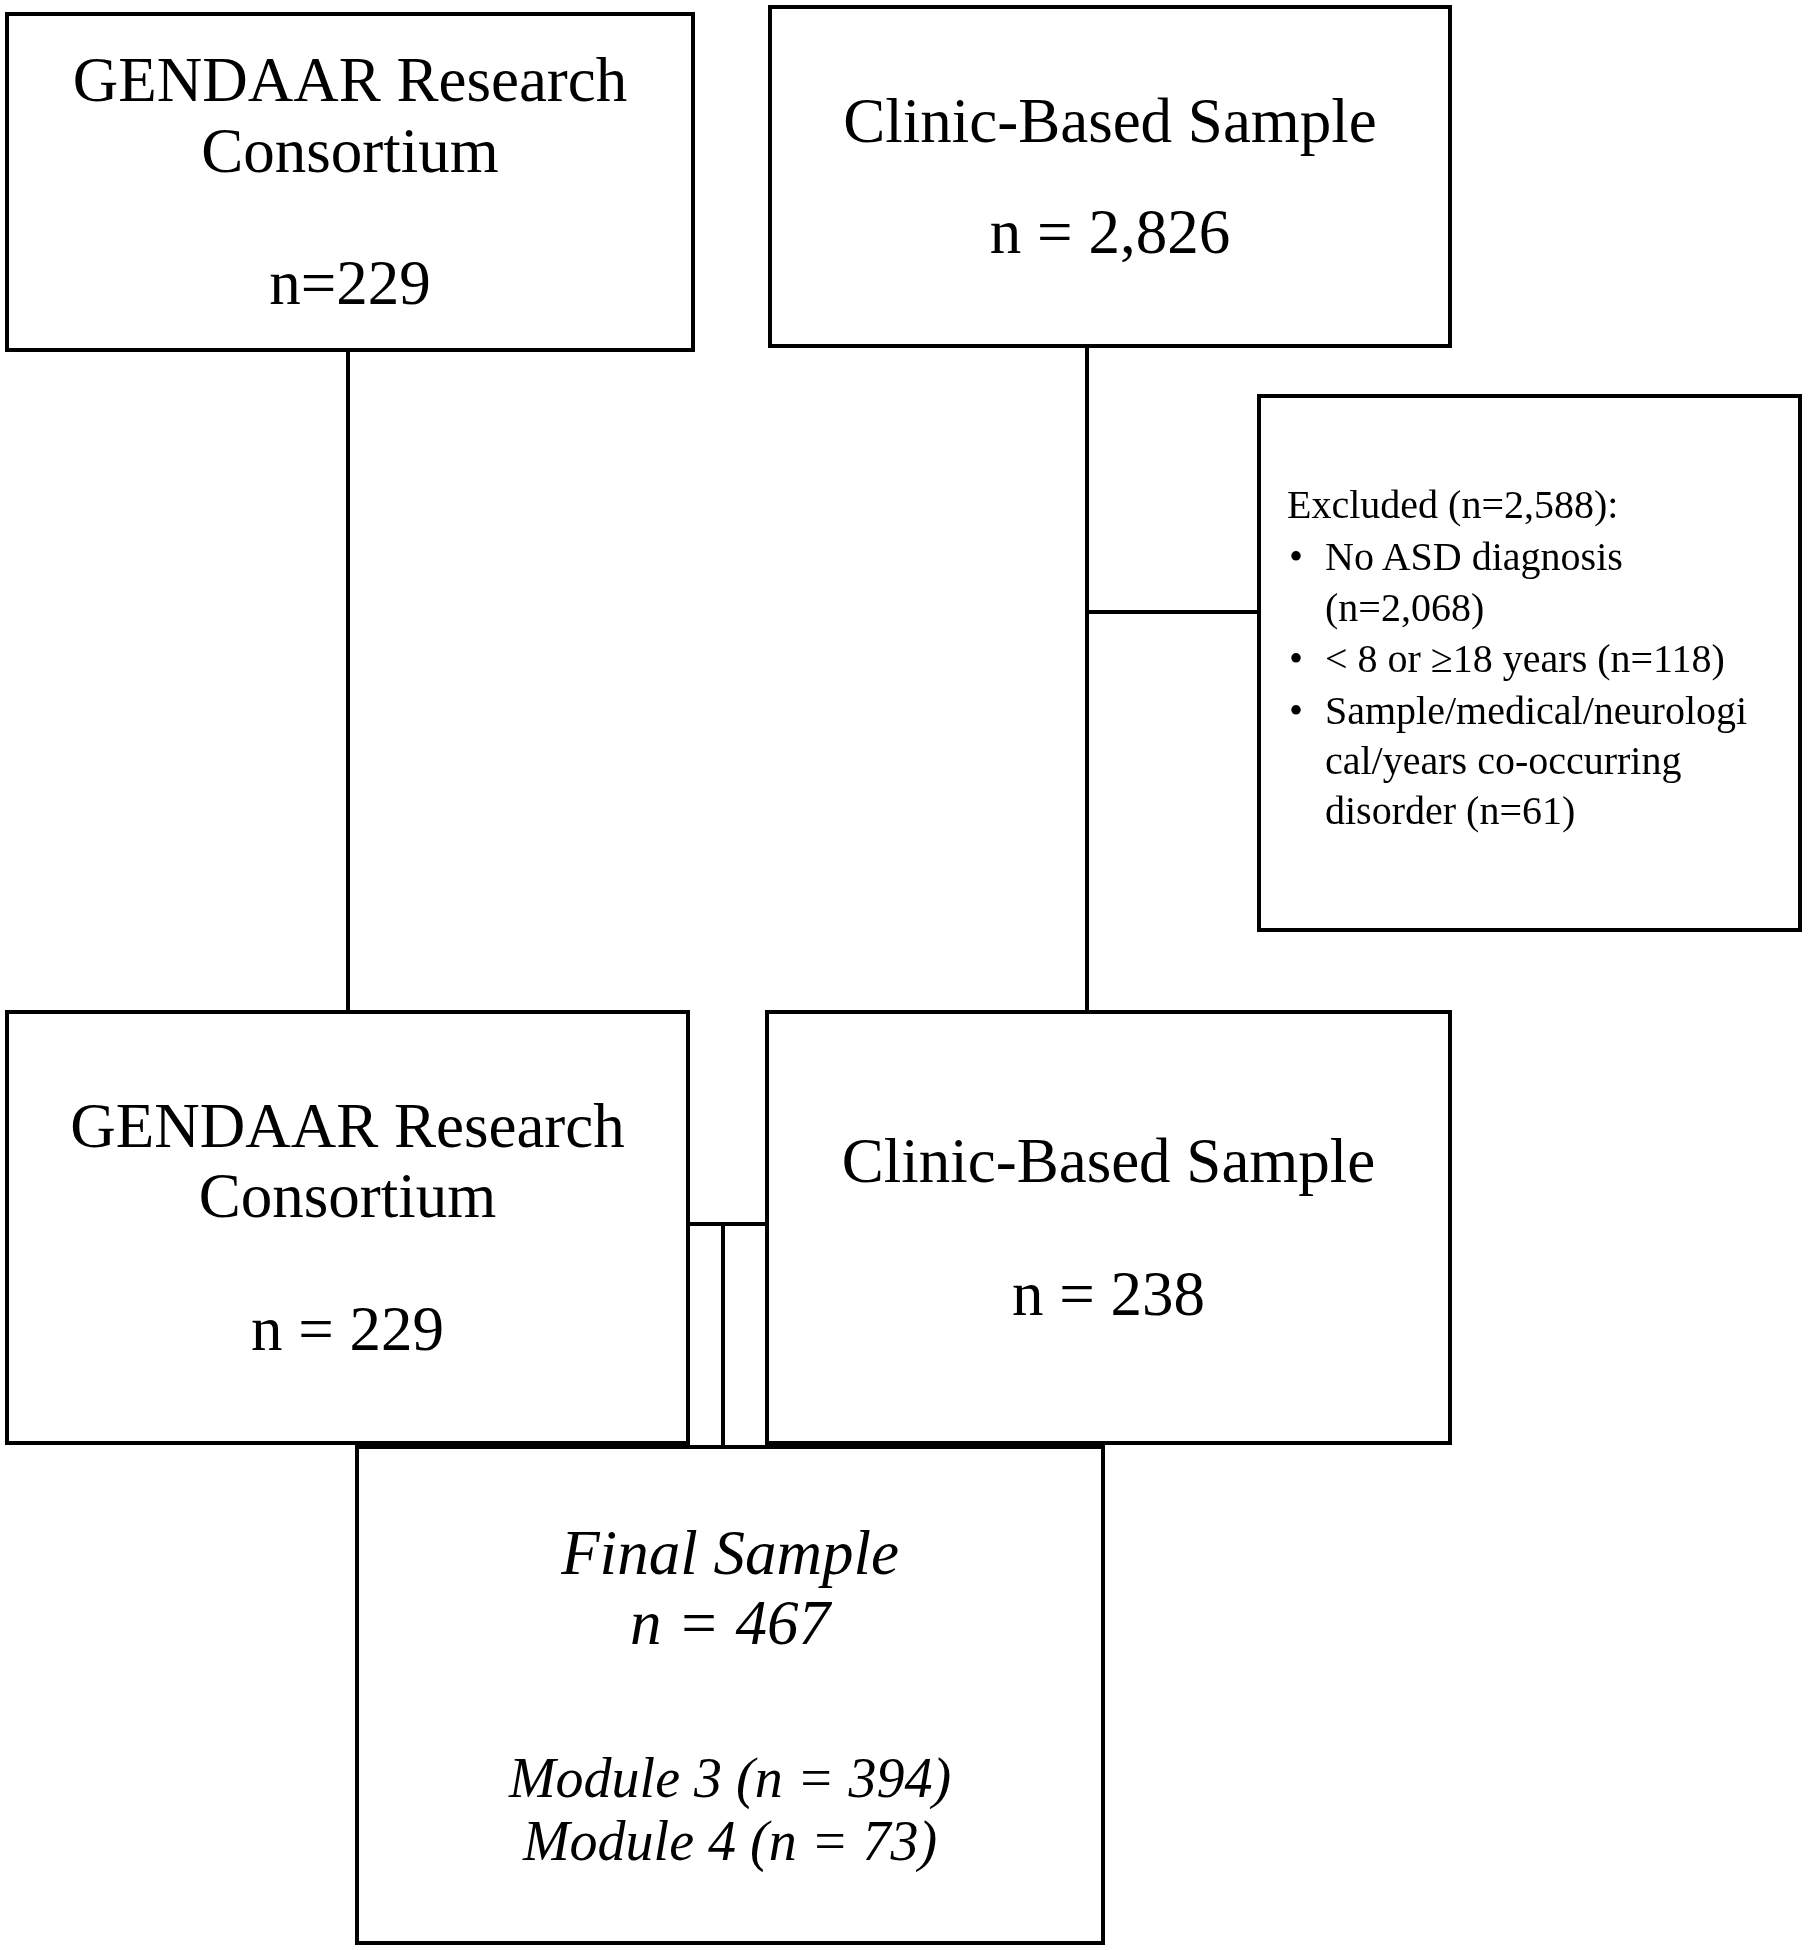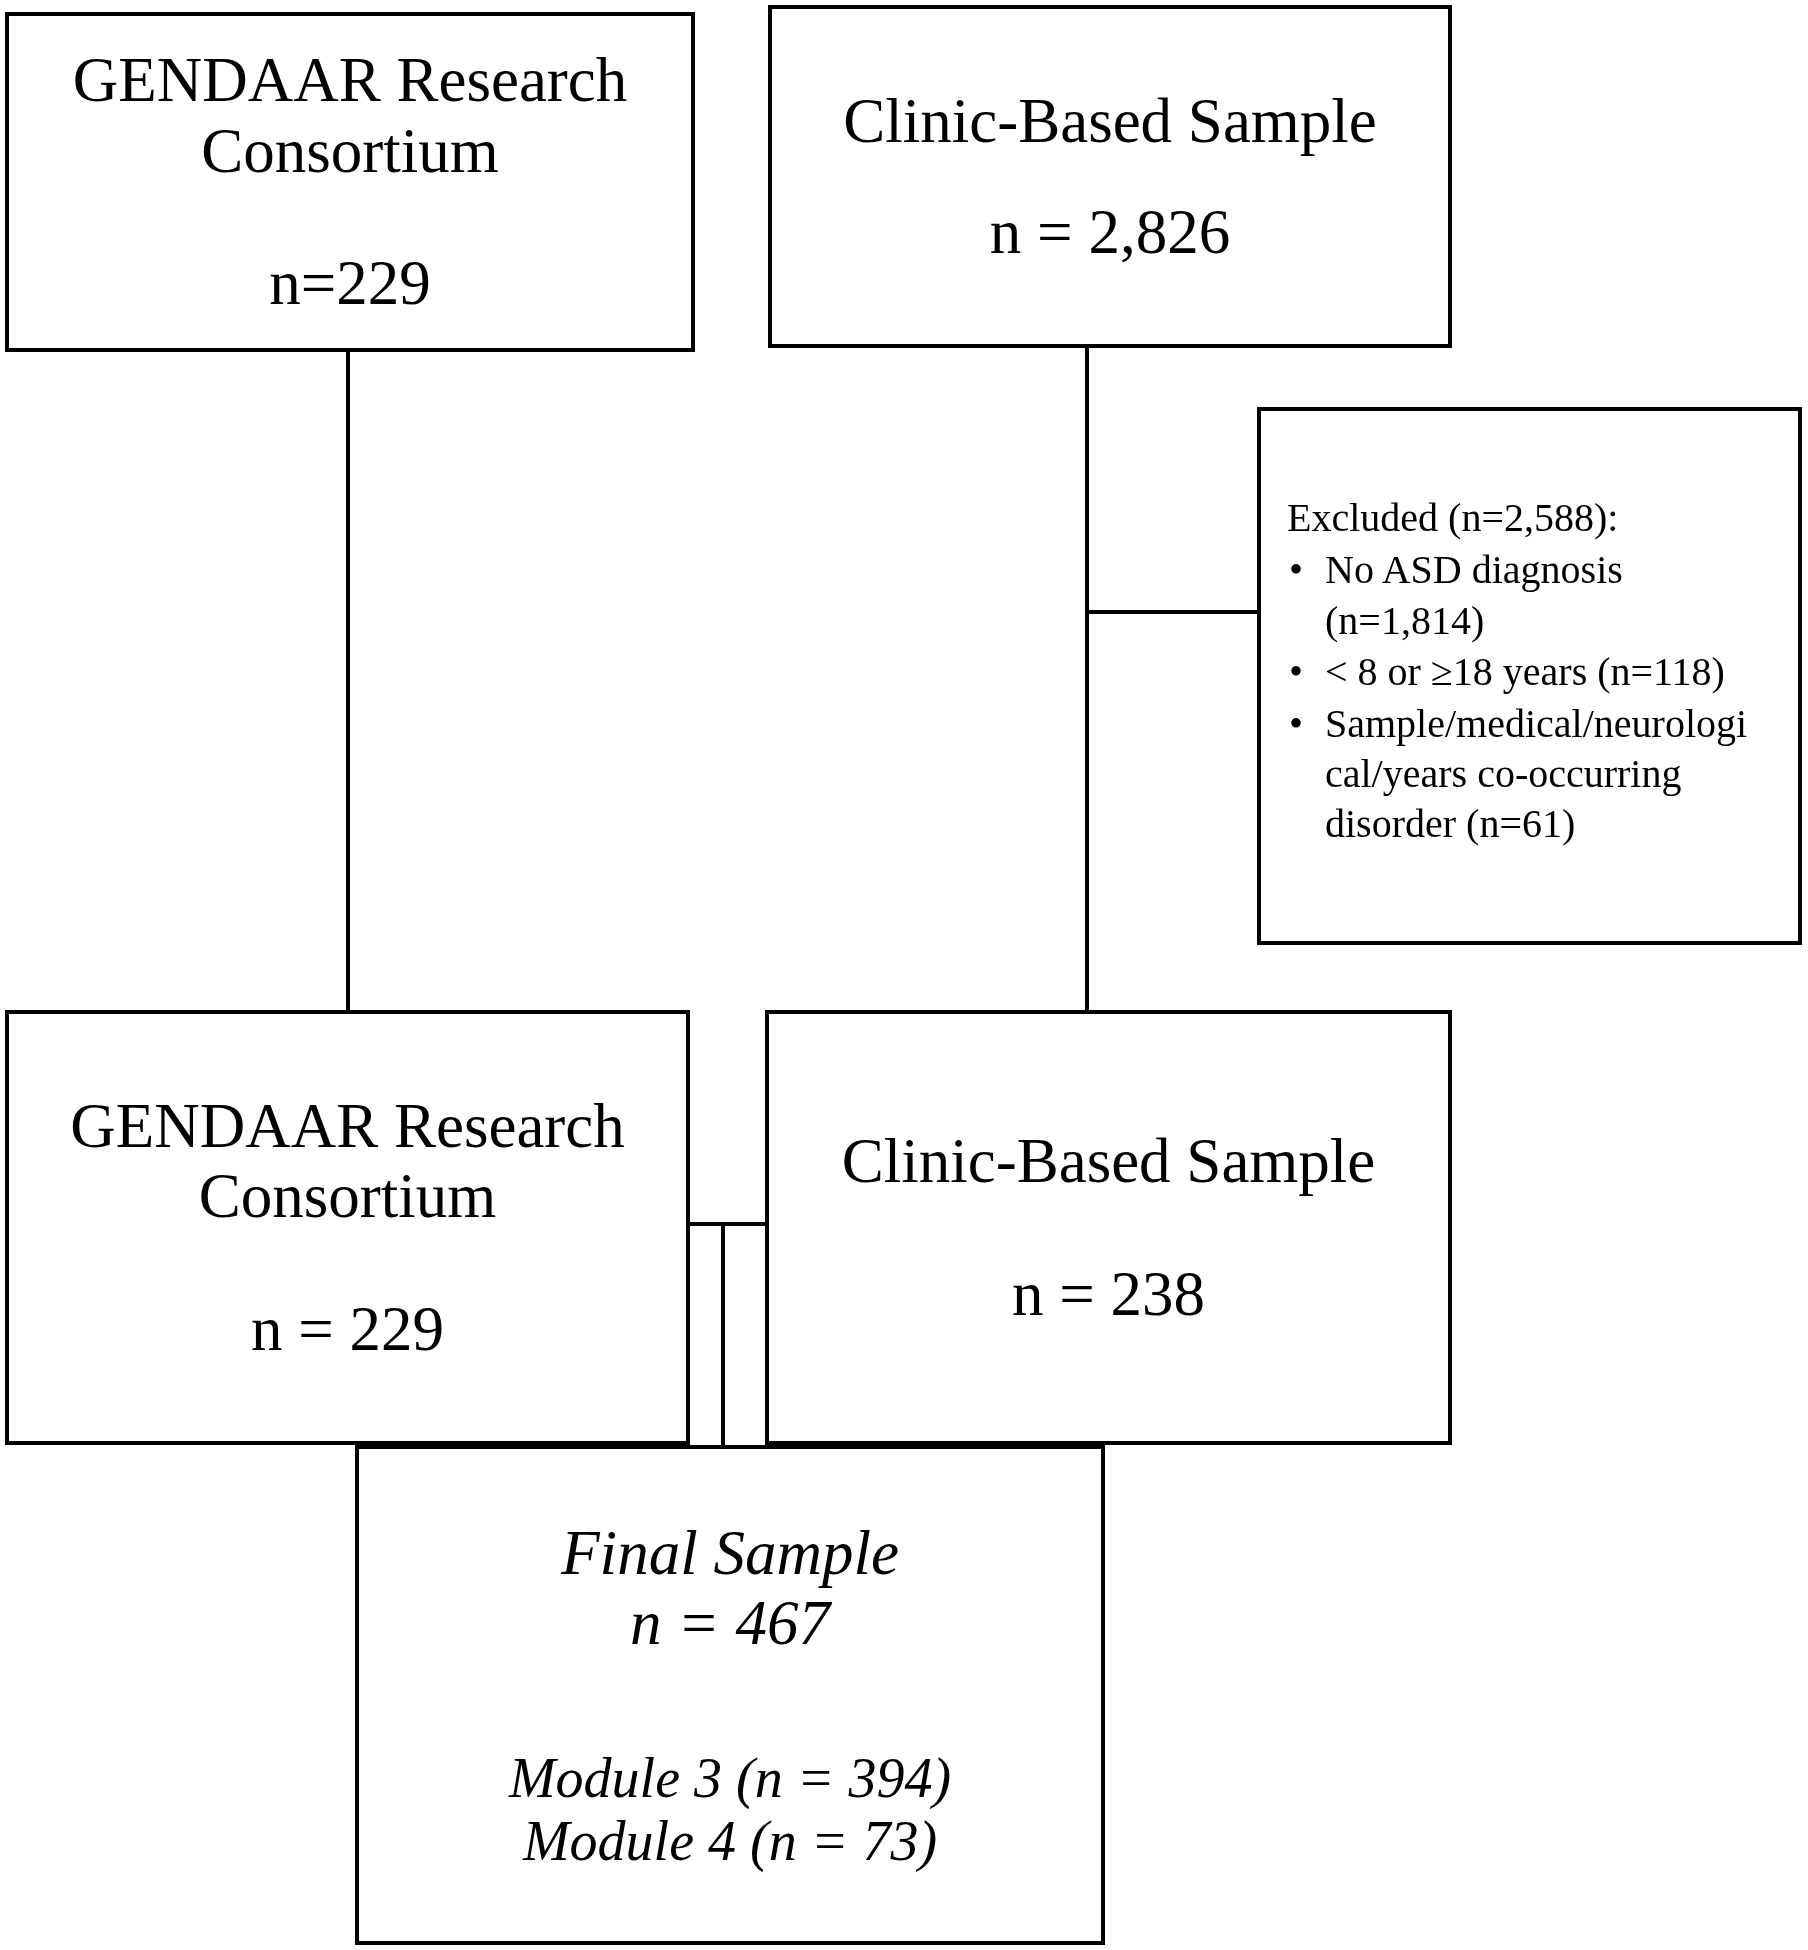--- a/index.html
+++ b/index.html
@@ -30,21 +30,21 @@
     z-index: 2;
   }
   .node .line {
     display: block;
     white-space: nowrap;
     line-height: 1.12;
   }
   
   #node-gendaar-top   { left: 5px;    top: 12px;   width: 690px; height: 340px; }
   #node-clinic-top    { left: 768px;  top: 5px;    width: 684px; height: 343px; }
-  #node-excluded      { left: 1257px; top: 407px;  width: 545px; height: 538px; }
+  #node-excluded      { left: 1257px; top: 394px;  width: 545px; height: 538px; }
   #node-gendaar-mid   { left: 5px;    top: 1010px; width: 685px; height: 435px; }
   #node-clinic-mid    { left: 765px;  top: 1010px; width: 687px; height: 435px; }
   #node-final         { left: 355px;  top: 1445px; width: 750px; height: 500px; font-style: italic; }
 
   
   .hdr {
     font-size: 63px;
     letter-spacing: 0px;
   }
   .num {
@@ -126,21 +126,21 @@
     <span class="gap-sm"></span>
     <span class="line num">n = 2,826</span>
   </div>
 
   <div class="node" id="node-excluded">
     <div class="ex-title">Excluded (n=2,588):</div>
     <ul class="ex-list">
       <li>
         <span class="ex-bullet">•</span>
         <span>No ASD diagnosis</span><br>
-        <span>(n=1,814)</span>
+        <span>(n=2,068)</span>
       </li>
       <li>
         <span class="ex-bullet">•</span>
         <span>&lt; 8 or ≥18 years (n=118)</span>
       </li>
       <li>
         <span class="ex-bullet">•</span>
         <span>Sample/medical/neurologi</span><br>
         <span>cal/years co-occurring</span><br>
         <span>disorder (n=61)</span>

